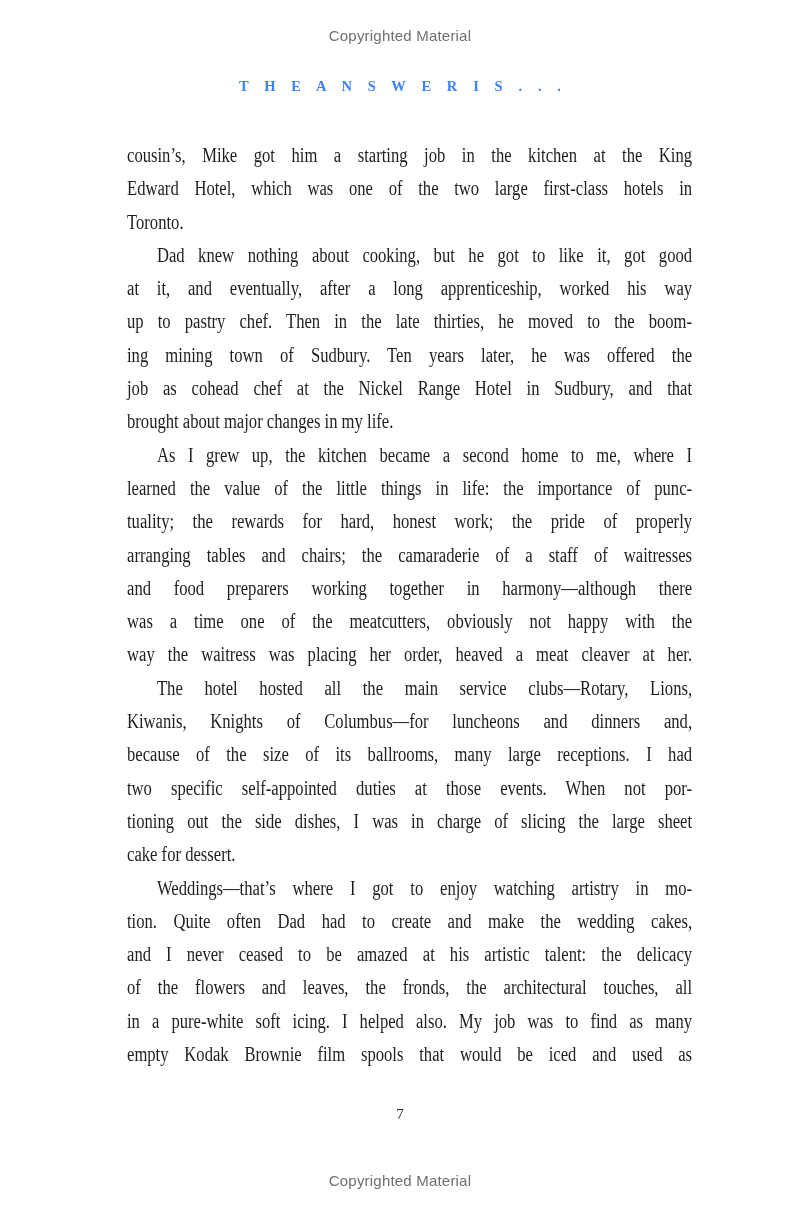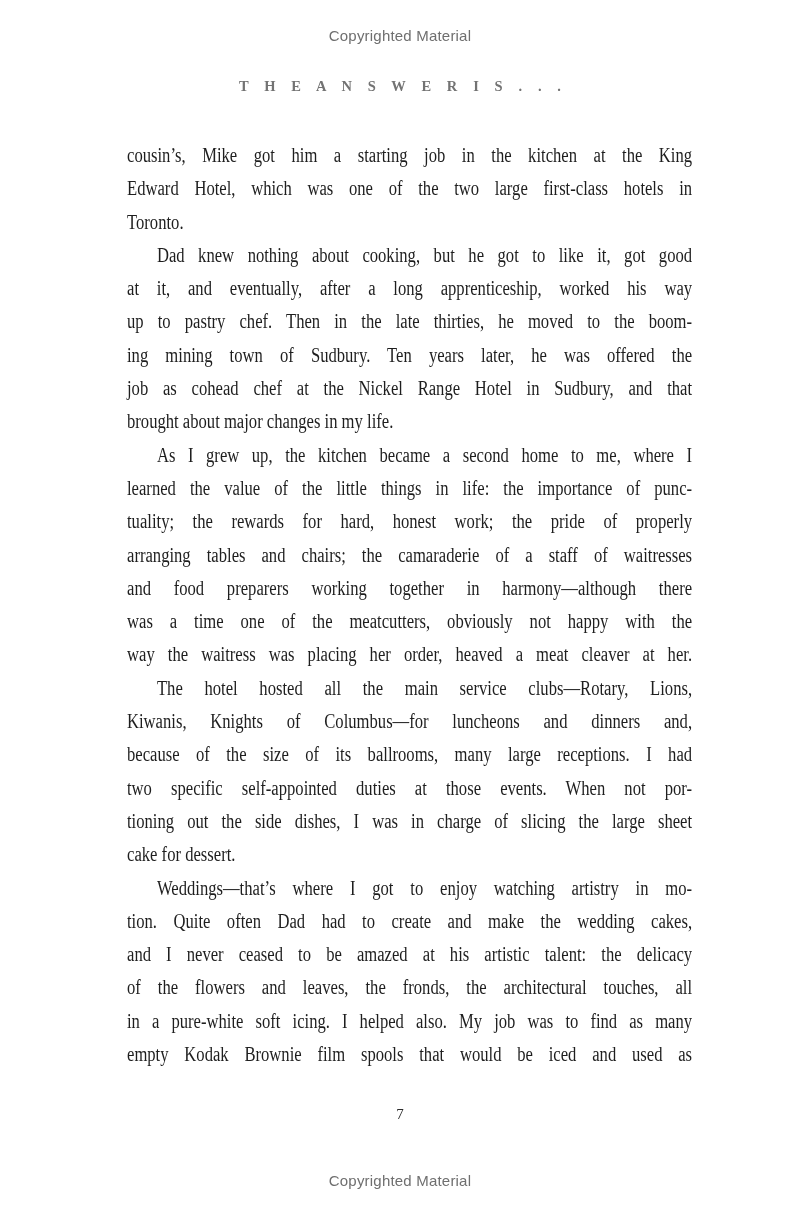--- a/index.html
+++ b/index.html
@@ -28,21 +28,21 @@
   .top-notice { top: 27px; }
   .bottom-notice { top: 1172px; }
   .running-header {
     position: absolute;
     top: 78px;
     left: 0;
     width: 100%;
     text-align: center;
     font-size: 14.5px;
     font-weight: 600;
-    color: #737373;
+    color: #3b82f6;
     letter-spacing: 0.42em;
     text-indent: 0.42em; 
     white-space: nowrap;
   }
   .body-text {
     position: absolute;
     top: 139px;
     left: 127px;
     width: 680px;
     transform: scaleX(0.831);

